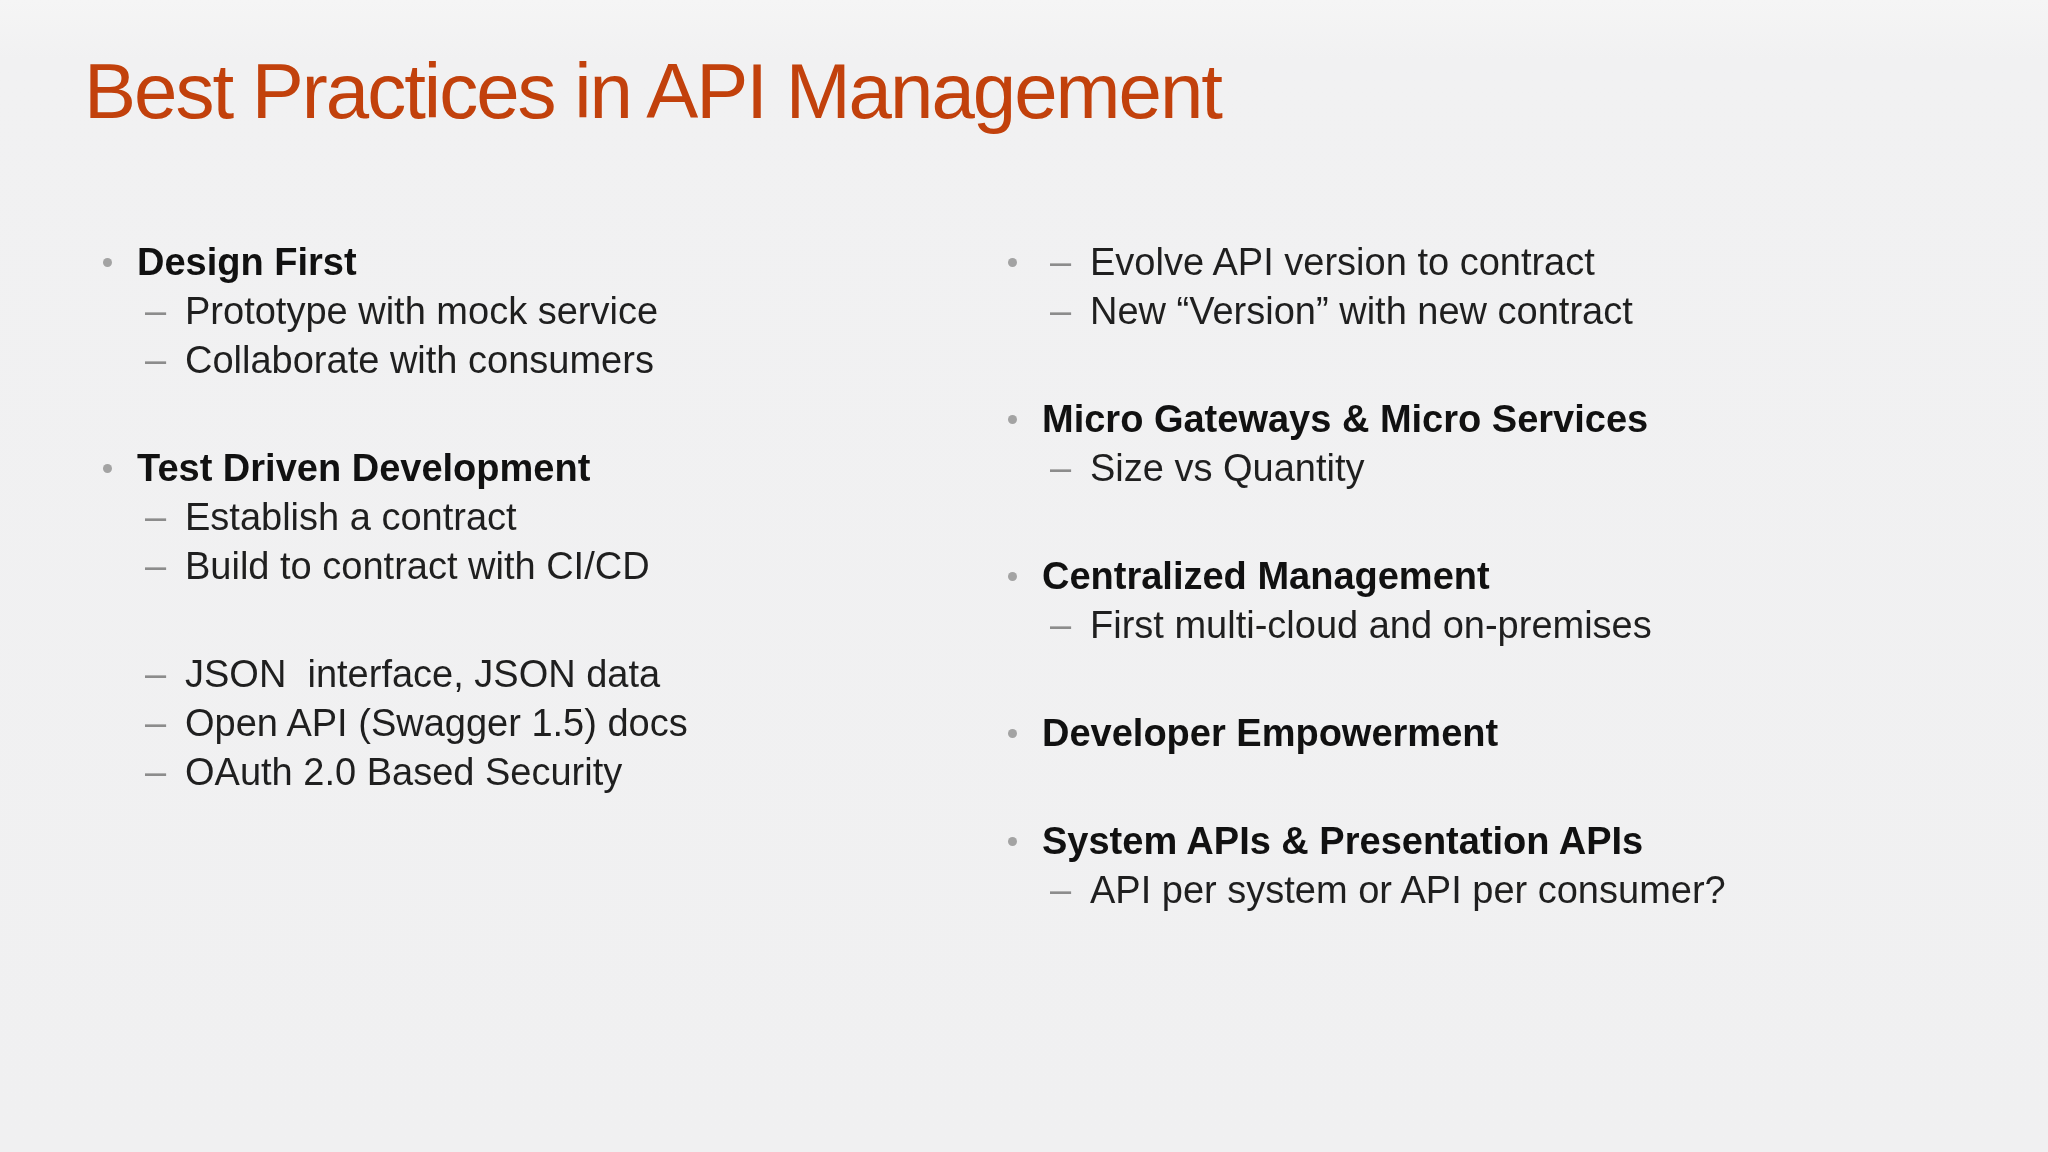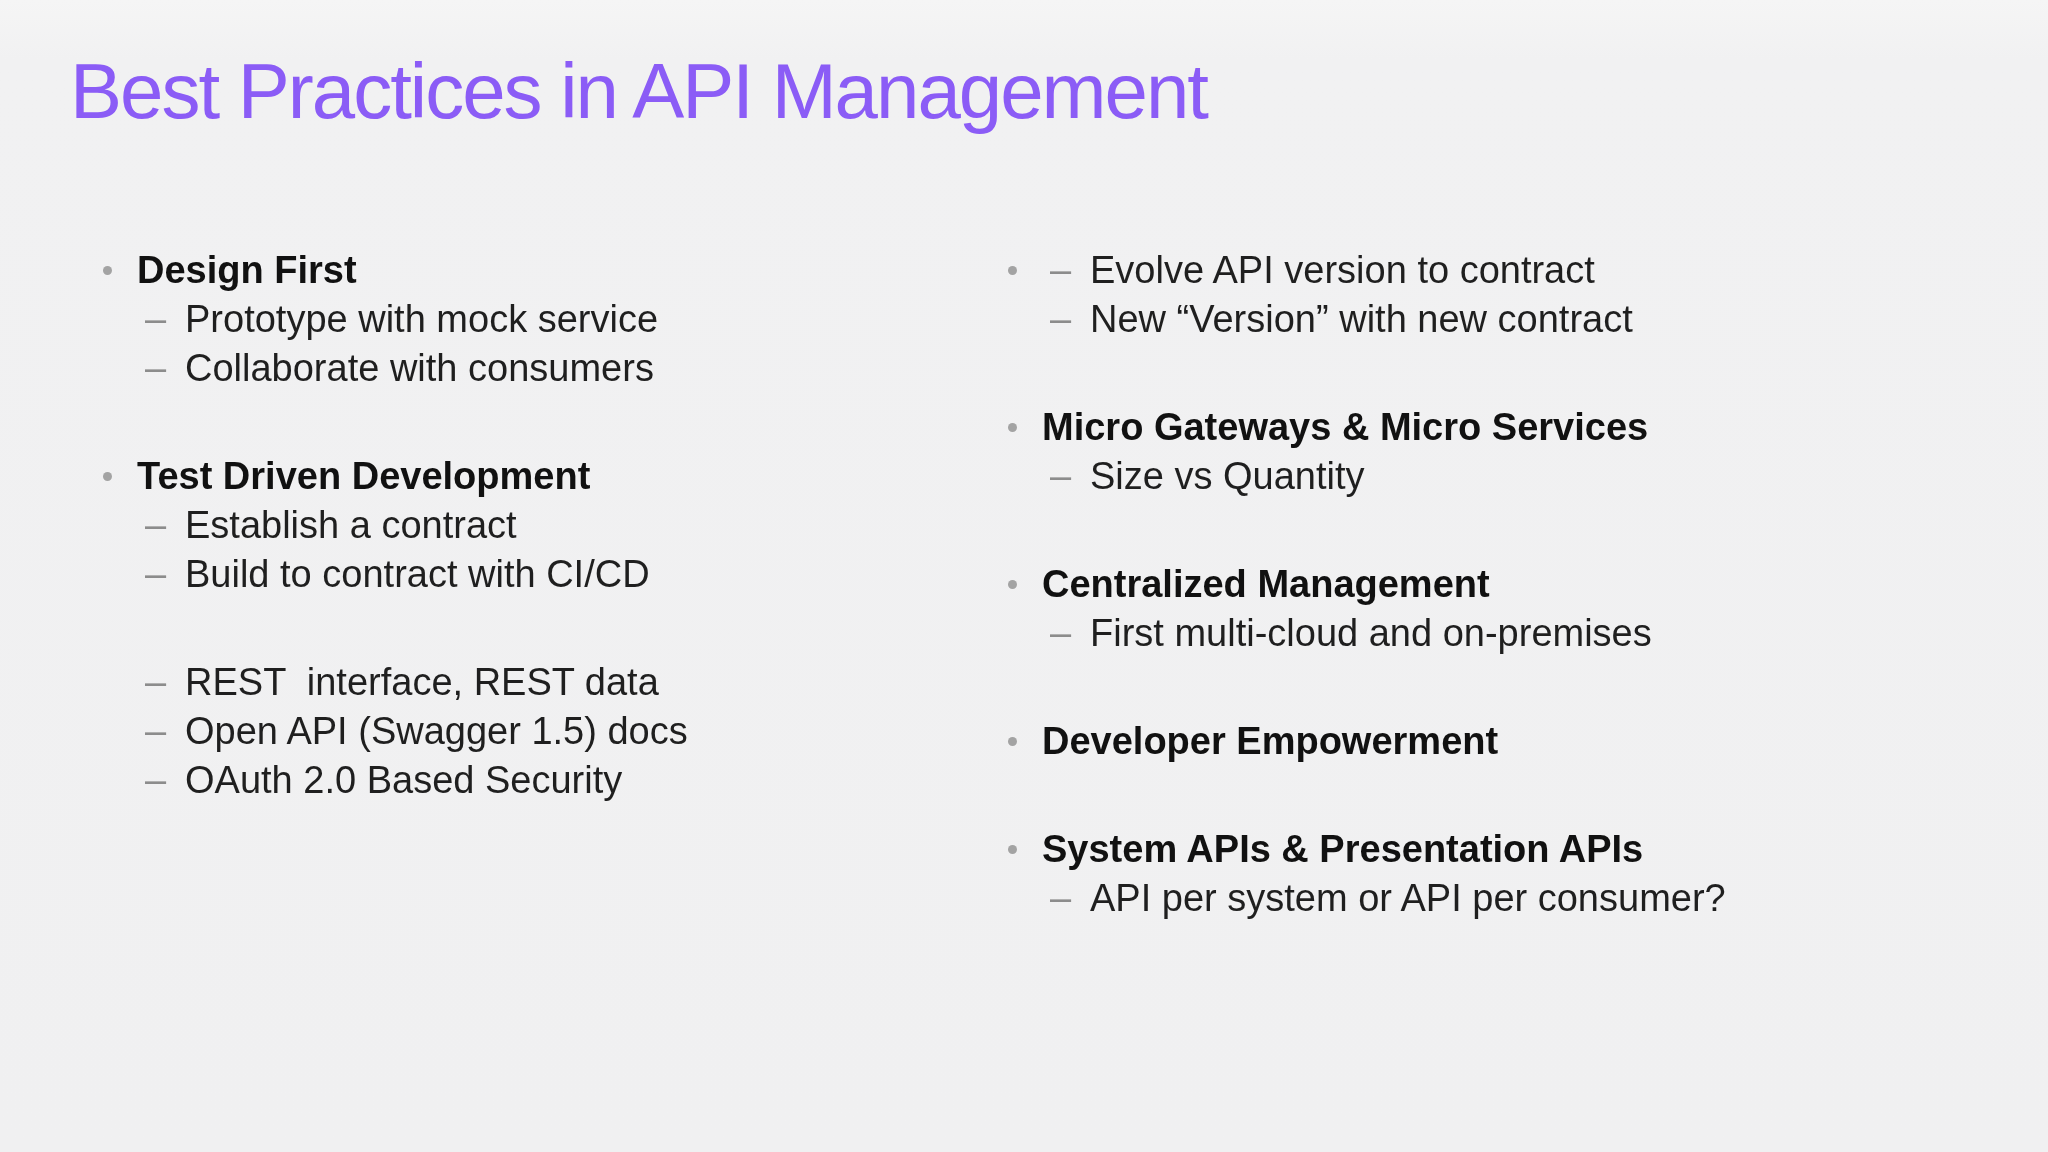--- a/index.html
+++ b/index.html
@@ -13,37 +13,37 @@
     font-family: "Liberation Sans", "DejaVu Sans", sans-serif;
     background: linear-gradient(180deg, #f5f5f5 0px, #f1f1f2 60px, #f0f0f1 100%);
     position: relative;
   }
   .slide {
     position: absolute;
     inset: 0;
   }
   .slide-title {
     position: absolute;
-    left: 70px;
+    left: 84px;
     top: 46px;
     font-size: 78px;
     font-weight: 300;
     letter-spacing: -2px;
-    color: #8b5cf6;
+    color: #c2410c;
     white-space: nowrap;
   }
   .column {
     position: absolute;
     top: 238px;
   }
   .column.left  { left: 86px;  width: 880px; }
   .column.right { left: 991px; width: 1000px; }
 
   .group { margin-top: 59px; }
-  .group:first-child { margin-top: 8px; }
+  .group:first-child { margin-top: 0; }
 
   .line {
     position: relative;
     line-height: 49px;
     font-size: 38px;
     white-space: pre-wrap;
   }
   .head-line {
     padding-left: 51px;
     font-weight: bold;
@@ -84,21 +84,21 @@
         <div class="line head-line"><span class="dot"></span><span>Design First</span></div>
         <div class="line sub-line"><span class="dash">–</span><span>Prototype with mock service</span></div>
         <div class="line sub-line"><span class="dash">–</span><span>Collaborate with consumers</span></div>
       </div>
       <div class="group">
         <div class="line head-line"><span class="dot"></span><span>Test Driven Development</span></div>
         <div class="line sub-line"><span class="dash">–</span><span>Establish a contract</span></div>
         <div class="line sub-line"><span class="dash">–</span><span>Build to contract with CI/CD</span></div>
       </div>
       <div class="group">
-        <div class="line sub-line"><span class="dash">–</span><span>REST  interface, REST data</span></div>
+        <div class="line sub-line"><span class="dash">–</span><span>JSON  interface, JSON data</span></div>
         <div class="line sub-line"><span class="dash">–</span><span>Open API (Swagger 1.5) docs</span></div>
         <div class="line sub-line"><span class="dash">–</span><span>OAuth 2.0 Based Security</span></div>
       </div>
     </div>
 
   <div class="column right">
       <div class="group">
         <div class="line head-line"><span class="dot"></span></div>
         <div class="line sub-line"><span class="dash">–</span><span>Evolve API version to contract</span></div>
         <div class="line sub-line"><span class="dash">–</span><span>New “Version” with new contract</span></div>

